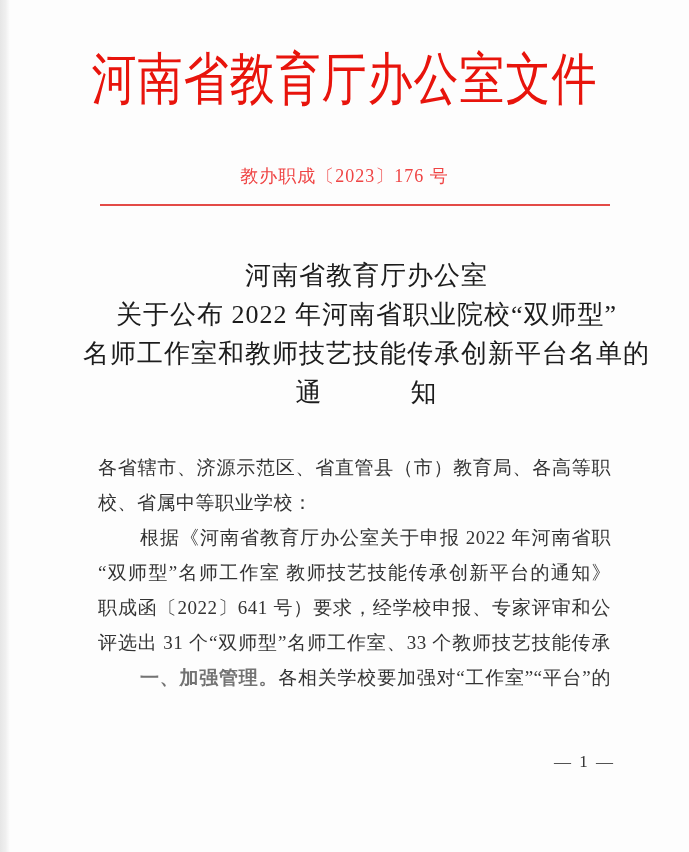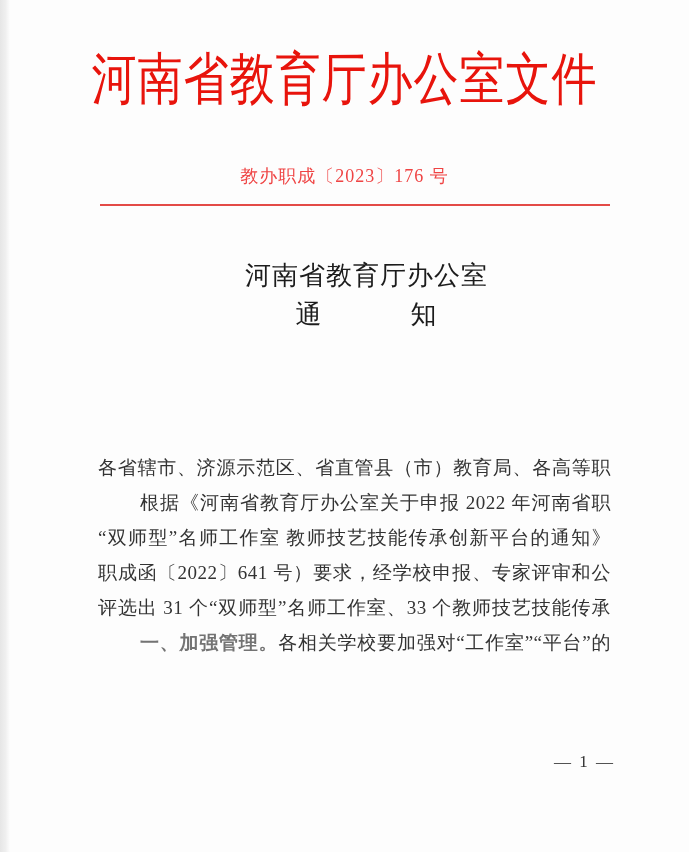--- a/index.html
+++ b/index.html
@@ -88,28 +88,31 @@
 <div class="left-edge"></div>
 
 <h1 class="letterhead">河南省教育厅办公室文件</h1>
 
 <div class="doc-number">教办职成〔2023〕176 号</div>
 
 <div class="red-divider"></div>
 
 <div class="notice-title">
   <div class="t-line">河南省教育厅办公室</div>
+  <div class="t-line">关于公布 2022 年河南省职业院校“双师型”</div>
+  <div class="t-line">名师工作室和教师技艺技能传承创新平台名单的</div>
   <div class="title-last">
     <span>通</span>
     <span>知</span>
   </div>
 </div>
 
 <div class="body-text">
   <p class="line full">各省辖市、济源示范区、省直管县（市）教育局、各高等职业学</p>
+  <p class="line">校、省属中等职业学校：</p>
   <p class="line full indent">根据《河南省教育厅办公室关于申报 2022 年河南省职业院校</p>
   <p class="line full">“双师型”名师工作室 教师技艺技能传承创新平台的通知》（教</p>
   <p class="line full">职成函〔2022〕641 号）要求，经学校申报、专家评审和公示后，</p>
   <p class="line full">评选出 31 个“双师型”名师工作室、33 个教师技艺技能传承创</p>
   <p class="line full indent">
     <span class="lead-bold">一、加强管理。</span><span>各相关学校要加强对“工作室”“平台”的管</span>
   </p>
 </div>
 
 <div class="page-number">— 1 —</div>

